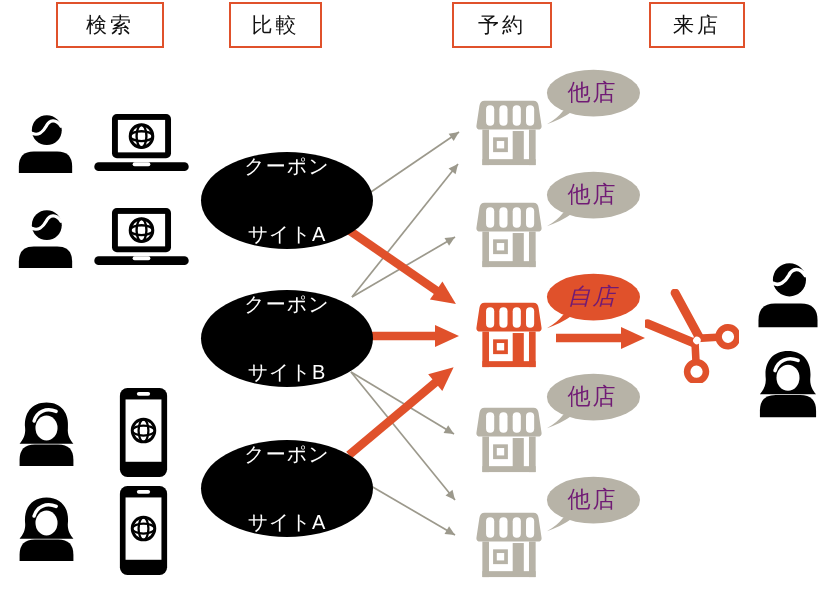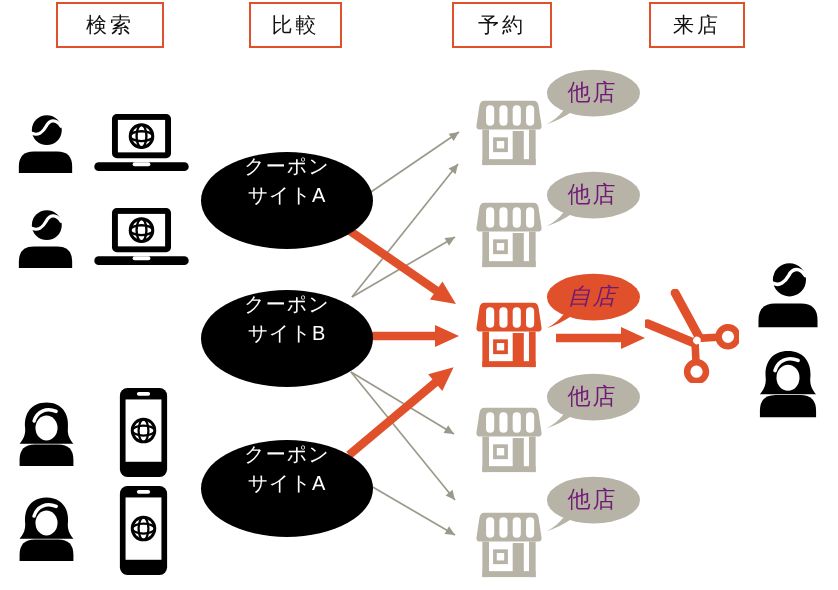--- a/index.html
+++ b/index.html
@@ -3,21 +3,21 @@
 <meta charset="utf-8">
 <style>
   html,body{margin:0;padding:0;background:#fff;}
   .canvas{position:relative;width:838px;height:590px;background:#fff;overflow:hidden;
           font-family:"Liberation Sans","DejaVu Sans",sans-serif;}
   .overlay{position:absolute;left:0;top:0;width:838px;height:590px;pointer-events:none;}
   .stage-box{position:absolute;top:2px;height:46px;border:2.5px solid #E0512B;background:#fff;
              display:flex;align-items:center;justify-content:center;font-size:21px;color:#111;
              box-sizing:border-box;letter-spacing:3px;}
   .site-ellipse{position:absolute;width:172px;height:97px;background:#000;border-radius:50%;
-                color:#fff;display:flex;flex-direction:column;align-items:center;justify-content:flex-start;
+                color:#fff;display:flex;flex-direction:column;align-items:center;justify-content:space-between;
                 font-size:20px;line-height:1.45;text-align:center;letter-spacing:1px;}
   .icon{position:absolute;}
   .icon svg{width:100%;height:100%;display:block;}
   .ink{color:#000;}
   .gray{color:#B7B3A7;}
   .own{color:#E0512B;font-style:italic;}
   .bubble{position:absolute;width:97px;height:58px;}
   .bubble svg{width:100%;height:100%;display:block;}
   .bubble .tag{position:absolute;left:0;right:0;top:9px;text-align:center;font-size:23px;
                color:#701a75;letter-spacing:2px;}
@@ -114,21 +114,21 @@
       <line x1="350" y1="231" x2="437" y2="291" marker-end="url(#mk-orange)"></line>
       <line x1="372" y1="336" x2="436" y2="336" marker-end="url(#mk-orange)"></line>
       <line x1="349" y1="455" x2="436" y2="382" marker-end="url(#mk-orange)"></line>
       <line x1="556" y1="338" x2="622" y2="338" marker-end="url(#mk-orange)"></line>
     </g>
   </svg>
 
   <div class="stage-box" style="left:56px;width:108px;">
       <span>検索</span>
     </div>
-  <div class="stage-box" style="left:229px;width:93px;margin-left:20px;">
+  <div class="stage-box" style="left:229px;width:93px;">
       <span>比較</span>
     </div>
   <div class="stage-box" style="left:452px;width:100px;">
       <span>予約</span>
     </div>
   <div class="stage-box" style="left:649px;width:96px;">
       <span>来店</span>
     </div>
 
   <div class="icon ink" style="left:13px;top:104px;width:65px;height:77px;">

